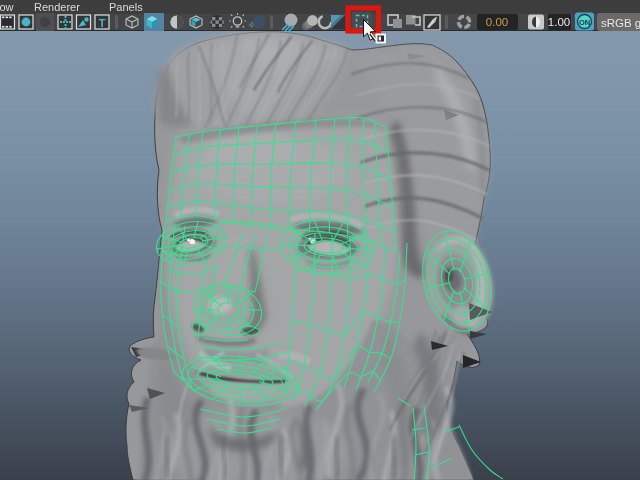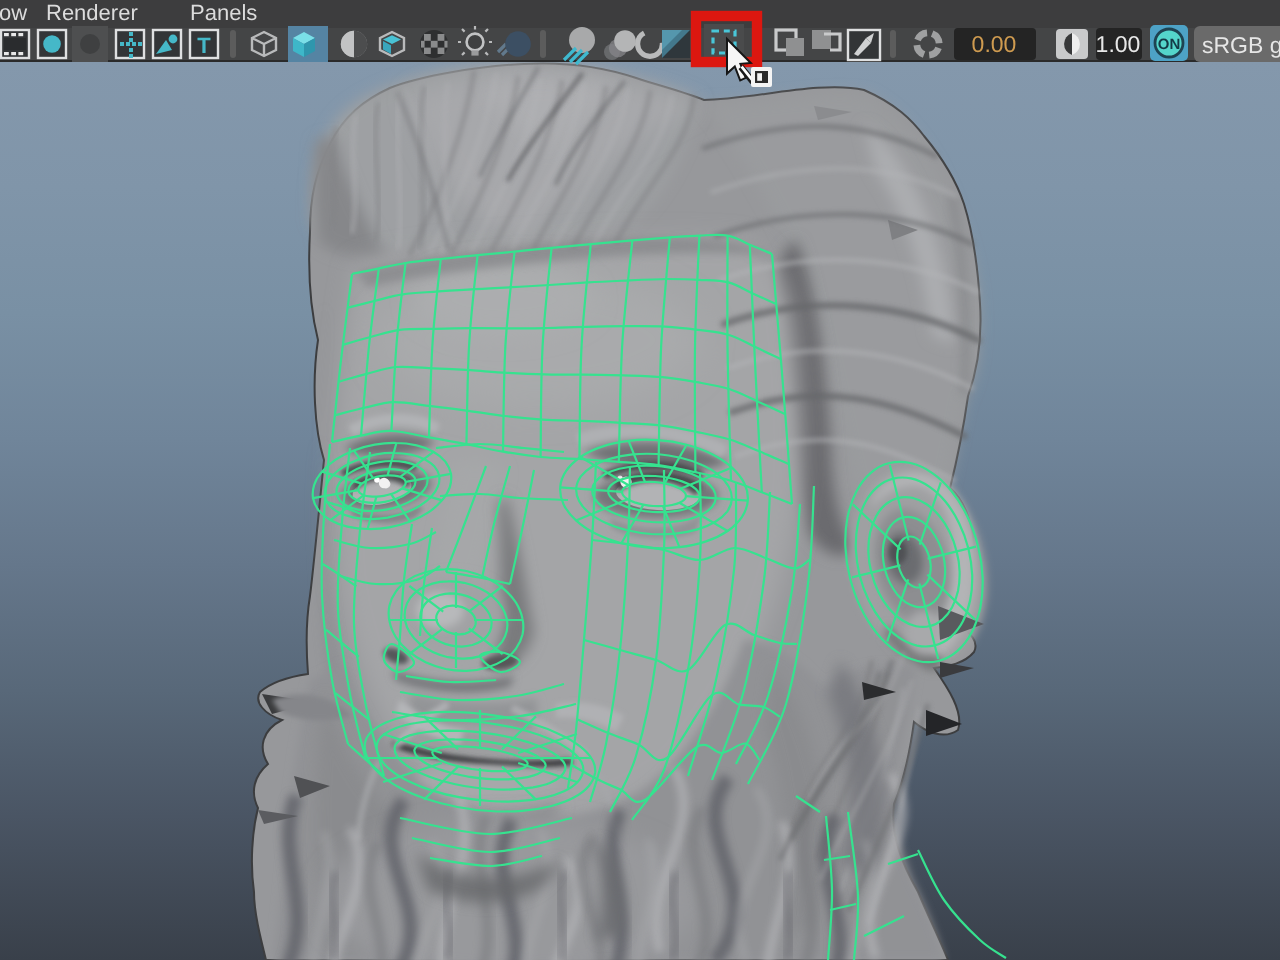--- a/index.html
+++ b/index.html
@@ -7,22 +7,22 @@
  background:linear-gradient(to bottom,#8498ac 0%,#8095a9 14%,#7990a4 28%,#70859a 42%,#65778b 56%,#586879 70%,#4a5564 84%,#39404a 100%);}
 #menubar{position:absolute;left:0;top:0;width:640px;height:14px;background:#3d3d3e;color:#dcdcdc;font-size:11px;line-height:14px;}
 #menubar span{position:absolute;top:0px;}
 #toolbar{position:absolute;left:0;top:14px;width:640px;height:17px;background:#444546;border-bottom:1px solid #2a2a2a;}
 svg{position:absolute;}
 </style></head><body>
 <div id="page">
 <div id="viewport"></div>
 <div id="menubar">
       <span style="left:-14px">Show</span>
-      <span style="left:23px">Renderer</span>
-      <span style="left:95px">Panels</span>
+      <span style="left:34px">Renderer</span>
+      <span style="left:109px">Panels</span>
     </div>
 <div id="toolbar"></div>
 
 <svg id="headsvg" width="640" height="480" viewBox="0 0 640 480" style="left:0;top:0">
 <defs>
 <filter id="b1" x="-70%" y="-70%" width="240%" height="240%">
           <feGaussianBlur stdDeviation="1.2"></feGaussianBlur>
         </filter>
 <filter id="b2" x="-70%" y="-70%" width="240%" height="240%">
           <feGaussianBlur stdDeviation="2.2"></feGaussianBlur>

